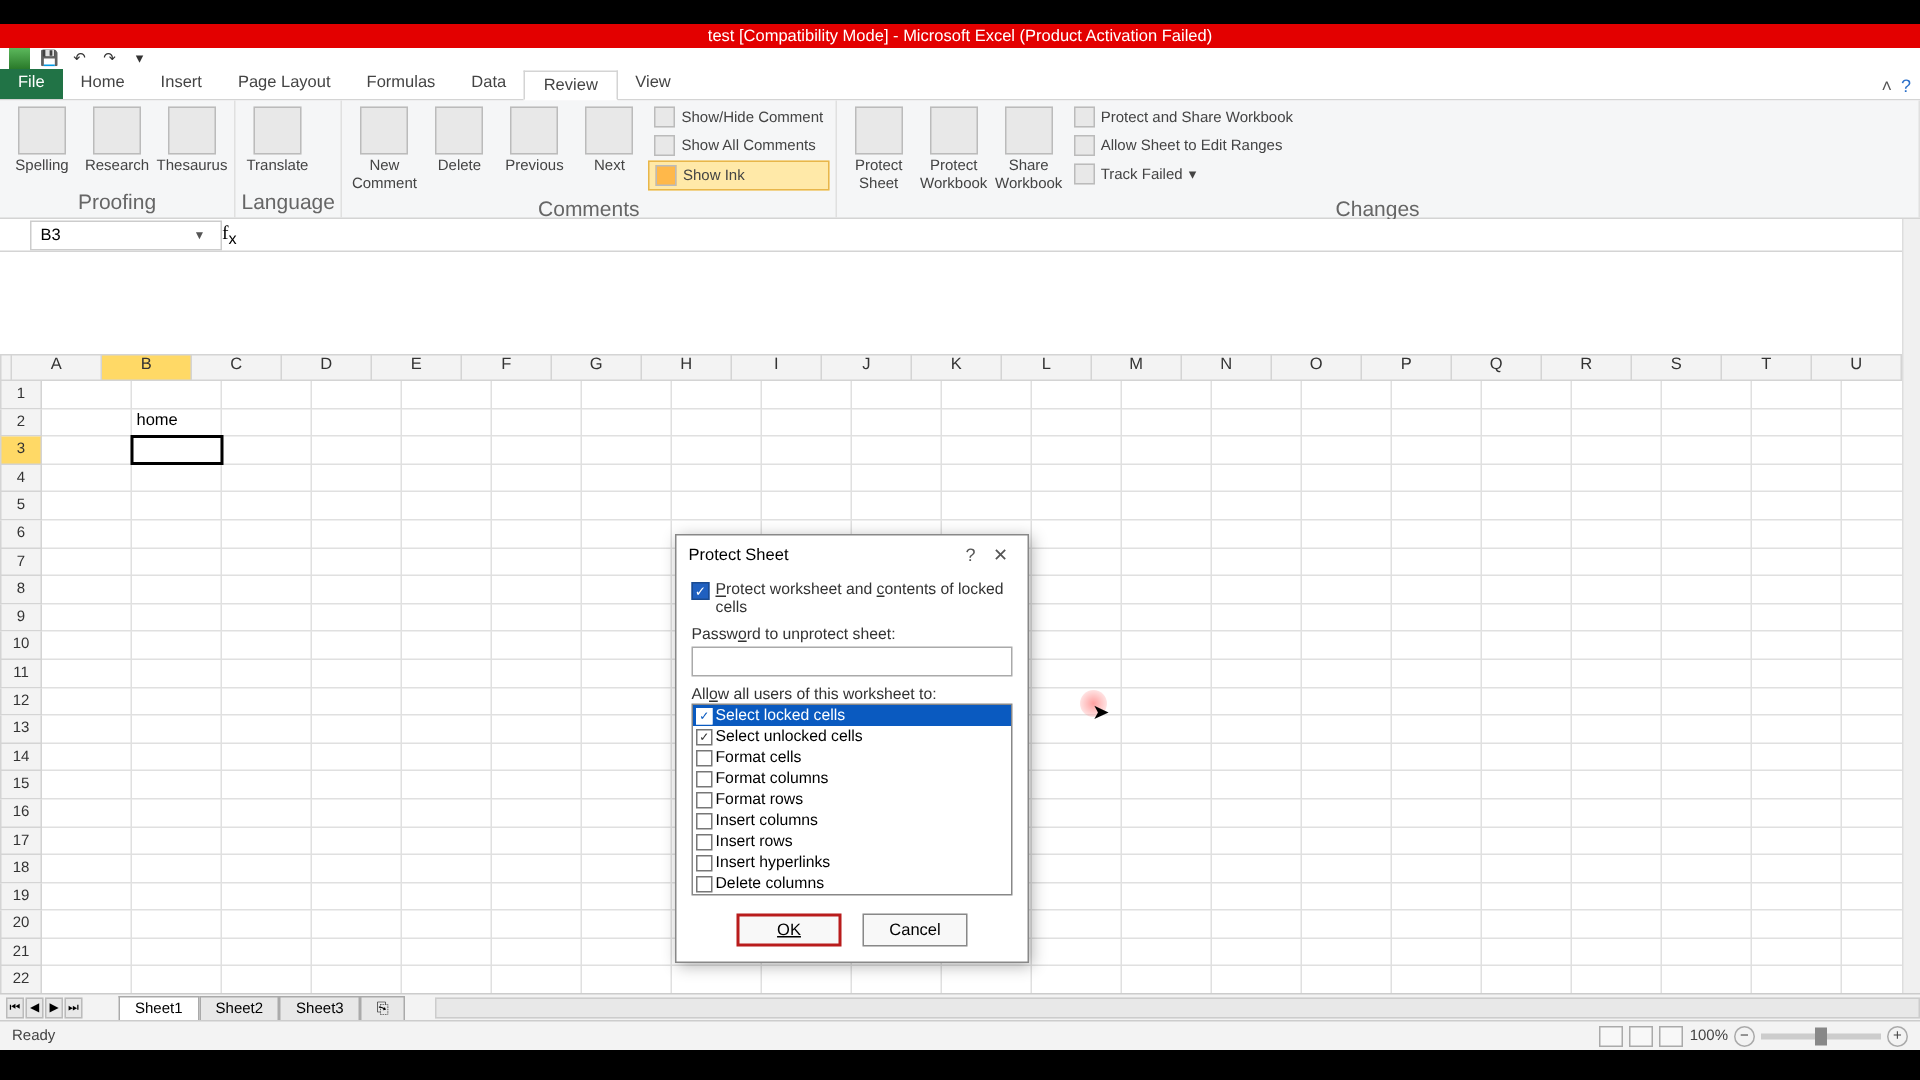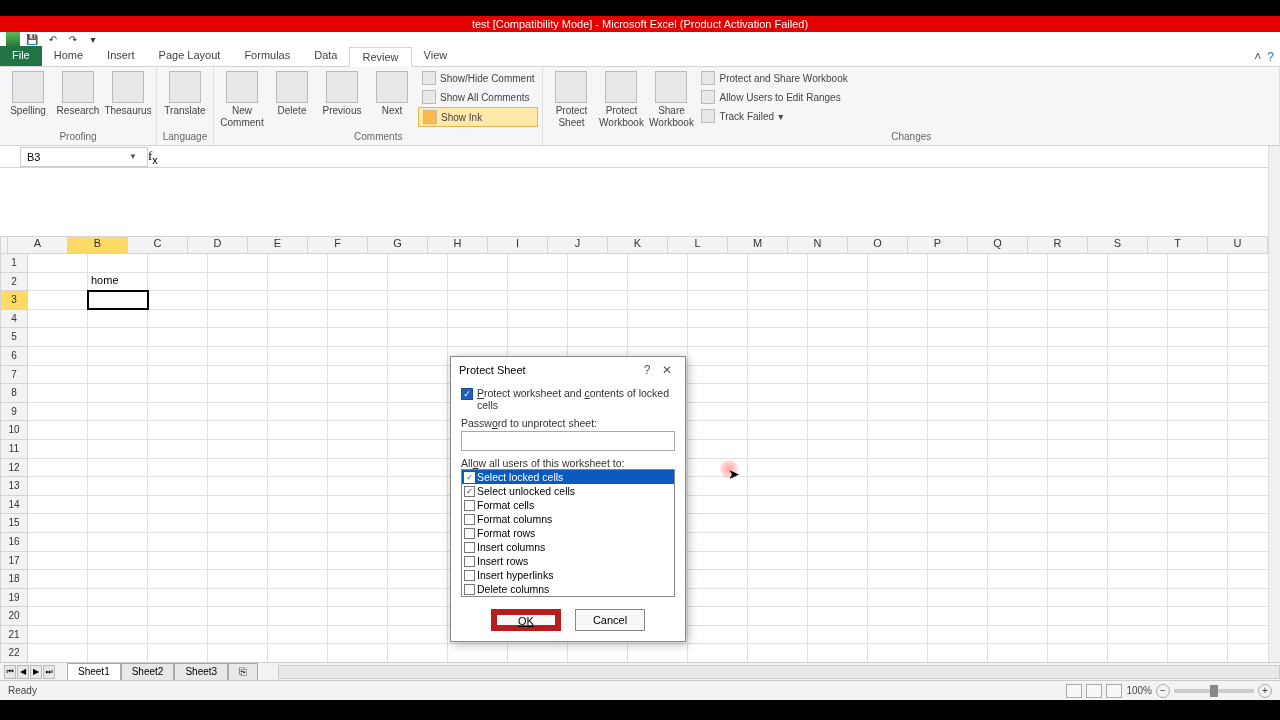--- a/index.html
+++ b/index.html
@@ -10,21 +10,21 @@
 .qat { position: absolute; top: 14px; left: 0; height: 18px; display: flex; align-items: center; gap: 2px; padding-left: 4px; }
 .qat-item { width: 18px; height: 16px; display: flex; align-items: center; justify-content: center; font-size: 10px; color: #333; cursor: pointer; }
 .excel-logo { background: linear-gradient(#5cb85c,#2a7a2a); width: 14px; height: 14px; }
 .menubar { position: absolute; top: 30px; left: 0; right: 0; height: 21px; background: #fff; border-bottom: 1px solid #d4d4d4; display: flex; }
 .file-tab { background: #217346; color: #fff; padding: 3px 12px; font-size: 11px; }
 .menu-tab { padding: 3px 12px; font-size: 11px; color: #444; cursor: pointer; }
 .menu-tab.active { border: 1px solid #d4d4d4; border-bottom: 1px solid #fff; background: #fff; position: relative; top: 1px; }
 .ribbon { position: absolute; top: 51px; left: 0; right: 0; height: 79px; background: #f5f6f7; border-bottom: 1px solid #d4d4d4; display: flex; }
 .ribbon-group { border-right: 1px solid #e0e0e0; display: flex; flex-direction: column; padding: 2px 4px; }
 .ribbon-group-body { display: flex; flex: 1; align-items: flex-start; gap: 2px; }
-.ribbon-group-label { text-align: center; font-size: 10px; color: #666; padding-bottom: 1px; }
+.ribbon-group-label { text-align: center; font-size: 14px; color: #666; padding-bottom: 1px; }
 .big-btn { display: flex; flex-direction: column; align-items: center; width: 48px; padding: 2px; font-size: 10px; color: #444; text-align: center; line-height: 1.2; cursor: pointer; }
 .big-btn-icon { width: 32px; height: 32px; background: #e8e8e8; border: 1px solid #bbb; margin-bottom: 2px; }
 .small-btns { display: flex; flex-direction: column; gap: 1px; }
 .small-btn { font-size: 10px; color: #444; padding: 2px 4px; display: flex; align-items: center; gap: 4px; cursor: pointer; }
 .small-btn-icon { width: 14px; height: 14px; background: #e8e8e8; border: 1px solid #bbb; }
 .show-ink { background: #ffe9a8; border: 1px solid #e8b64a; }
 .help-icons { position: absolute; right: 6px; top: 34px; display: flex; gap: 6px; font-size: 12px; color: #555; }
 .namebox-row { position: absolute; top: 130px; left: 0; right: 0; height: 22px; border-bottom: 1px solid #d4d4d4; display: flex; align-items: center; background: #fff; }
 .namebox { width: 128px; height: 20px; border: 1px solid #ccc; margin-left: 20px; font-size: 11px; padding: 0 6px; display: flex; align-items: center; background: #fff; gap: 24px; }
 .namebox-arrow { width: 16px; text-align: center; font-size: 8px; color: #555; }
@@ -67,21 +67,21 @@
 .dlg-label { font-size: 10.5px; color: #333; }
 .dlg-label u { text-decoration: underline; }
 .dlg-input { width: 100%; height: 20px; border: 1px solid #aaa; margin: 2px 0 6px 0; }
 .dlg-listbox { border: 1px solid #888; height: 128px; overflow: hidden; font-size: 10.5px; }
 .dlg-list-item { display: flex; align-items: center; gap: 2px; padding: 0 2px; height: 14px; }
 .dlg-list-item.hl { background: #0a5ac0; color: #fff; }
 .dlg-list-check { width: 11px; height: 11px; border: 1px solid #777; background: #fff; font-size: 8px; color: #333; text-align: center; line-height: 9px; flex-shrink: 0; }
 .dlg-list-item.hl .dlg-list-check { border-color: #fff; color: #0a5ac0; background: #fff; }
 .dlg-buttons { display: flex; justify-content: center; gap: 14px; margin-top: 12px; }
 .dlg-btn { width: 70px; height: 22px; font-size: 11px; border: 1px solid #888; background: #f8f8f8; cursor: pointer; }
-.dlg-btn.primary { border: 6px solid #b91c1c; text-decoration: underline; }
+.dlg-btn.primary { border: 2px solid #b91c1c; text-decoration: underline; }
 
 .cursor-indicator { position: absolute; top: 444px; left: 720px; width: 18px; height: 18px; background: radial-gradient(circle, rgba(255,150,150,0.9), rgba(255,150,150,0)); border-radius: 50%; pointer-events: none; }
 .cursor-arrow { position: absolute; top: 450px; left: 728px; font-size: 14px; color: #000; pointer-events: none; }
 </style>
 </head>
 <body>
 
 <div class="app-frame">
   <div class="qat">
     <div class="qat-item">
@@ -188,21 +188,21 @@
             <div class="big-btn-icon"></div>
             <span>Share Workbook</span>
           </div>
         <div class="small-btns">
           <div class="small-btn">
               <div class="small-btn-icon"></div>
               <span>Protect and Share Workbook</span>
             </div>
           <div class="small-btn">
               <div class="small-btn-icon"></div>
-              <span>Allow Users to Edit Ranges</span>
+              <span>Allow Sheet to Edit Ranges</span>
             </div>
           <div class="small-btn"><div class="small-btn-icon"></div><span>Track Failed</span> ▾</div>
         </div>
       </div>
       <div class="ribbon-group-label">Changes</div>
     </div>
   </div>
 
   <div class="namebox-row">
     <div class="namebox">
@@ -780,21 +780,21 @@
 
   <div class="vscroll"></div>
 
   <div class="tabs-row">
     <div class="tab-nav">
       <div class="tab-nav-btn">⏮</div>
       <div class="tab-nav-btn">◀</div>
       <div class="tab-nav-btn">▶</div>
       <div class="tab-nav-btn">⏭</div>
     </div>
-    <div id="sheet-tabs" style="display:flex;margin-left:8px">
+    <div id="sheet-tabs" style="display:flex;margin-left:20px">
         <div class="sheet-tab">Sheet1</div>
         <div class="sheet-tab inactive">Sheet2</div>
         <div class="sheet-tab inactive">Sheet3</div>
         <div class="sheet-tab inactive">⎘</div>
       </div>
     <div class="hscroll-area"></div>
   </div>
 
   <div class="statusbar">
     <span>Ready</span>

